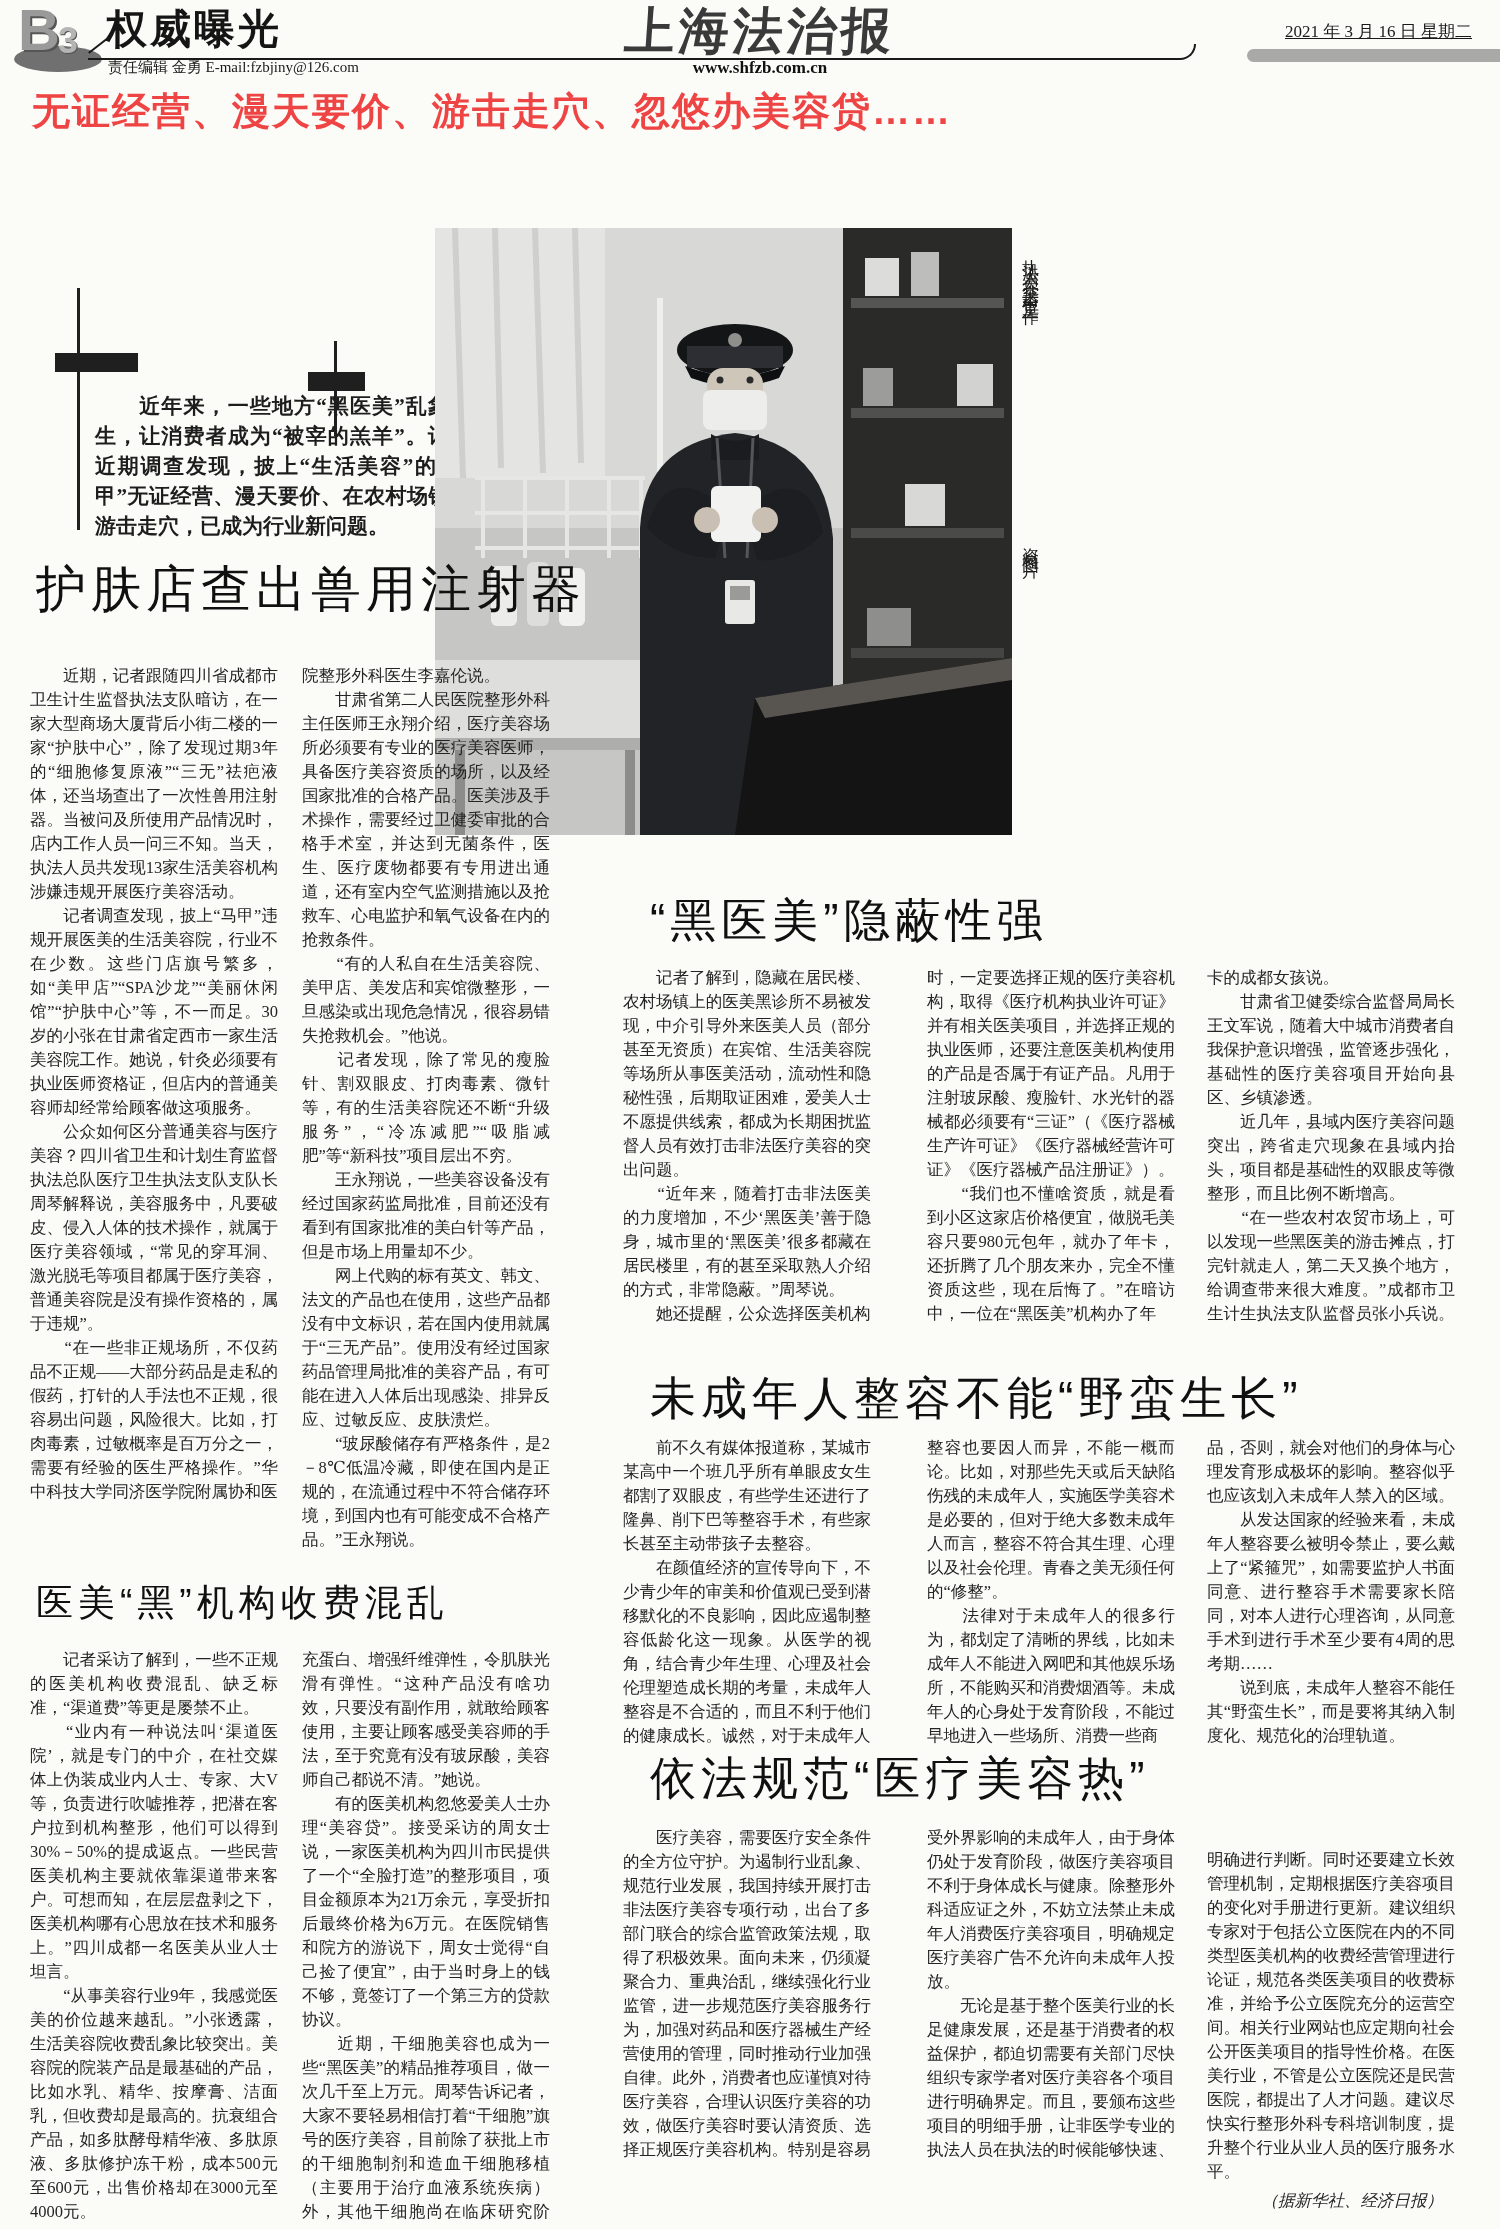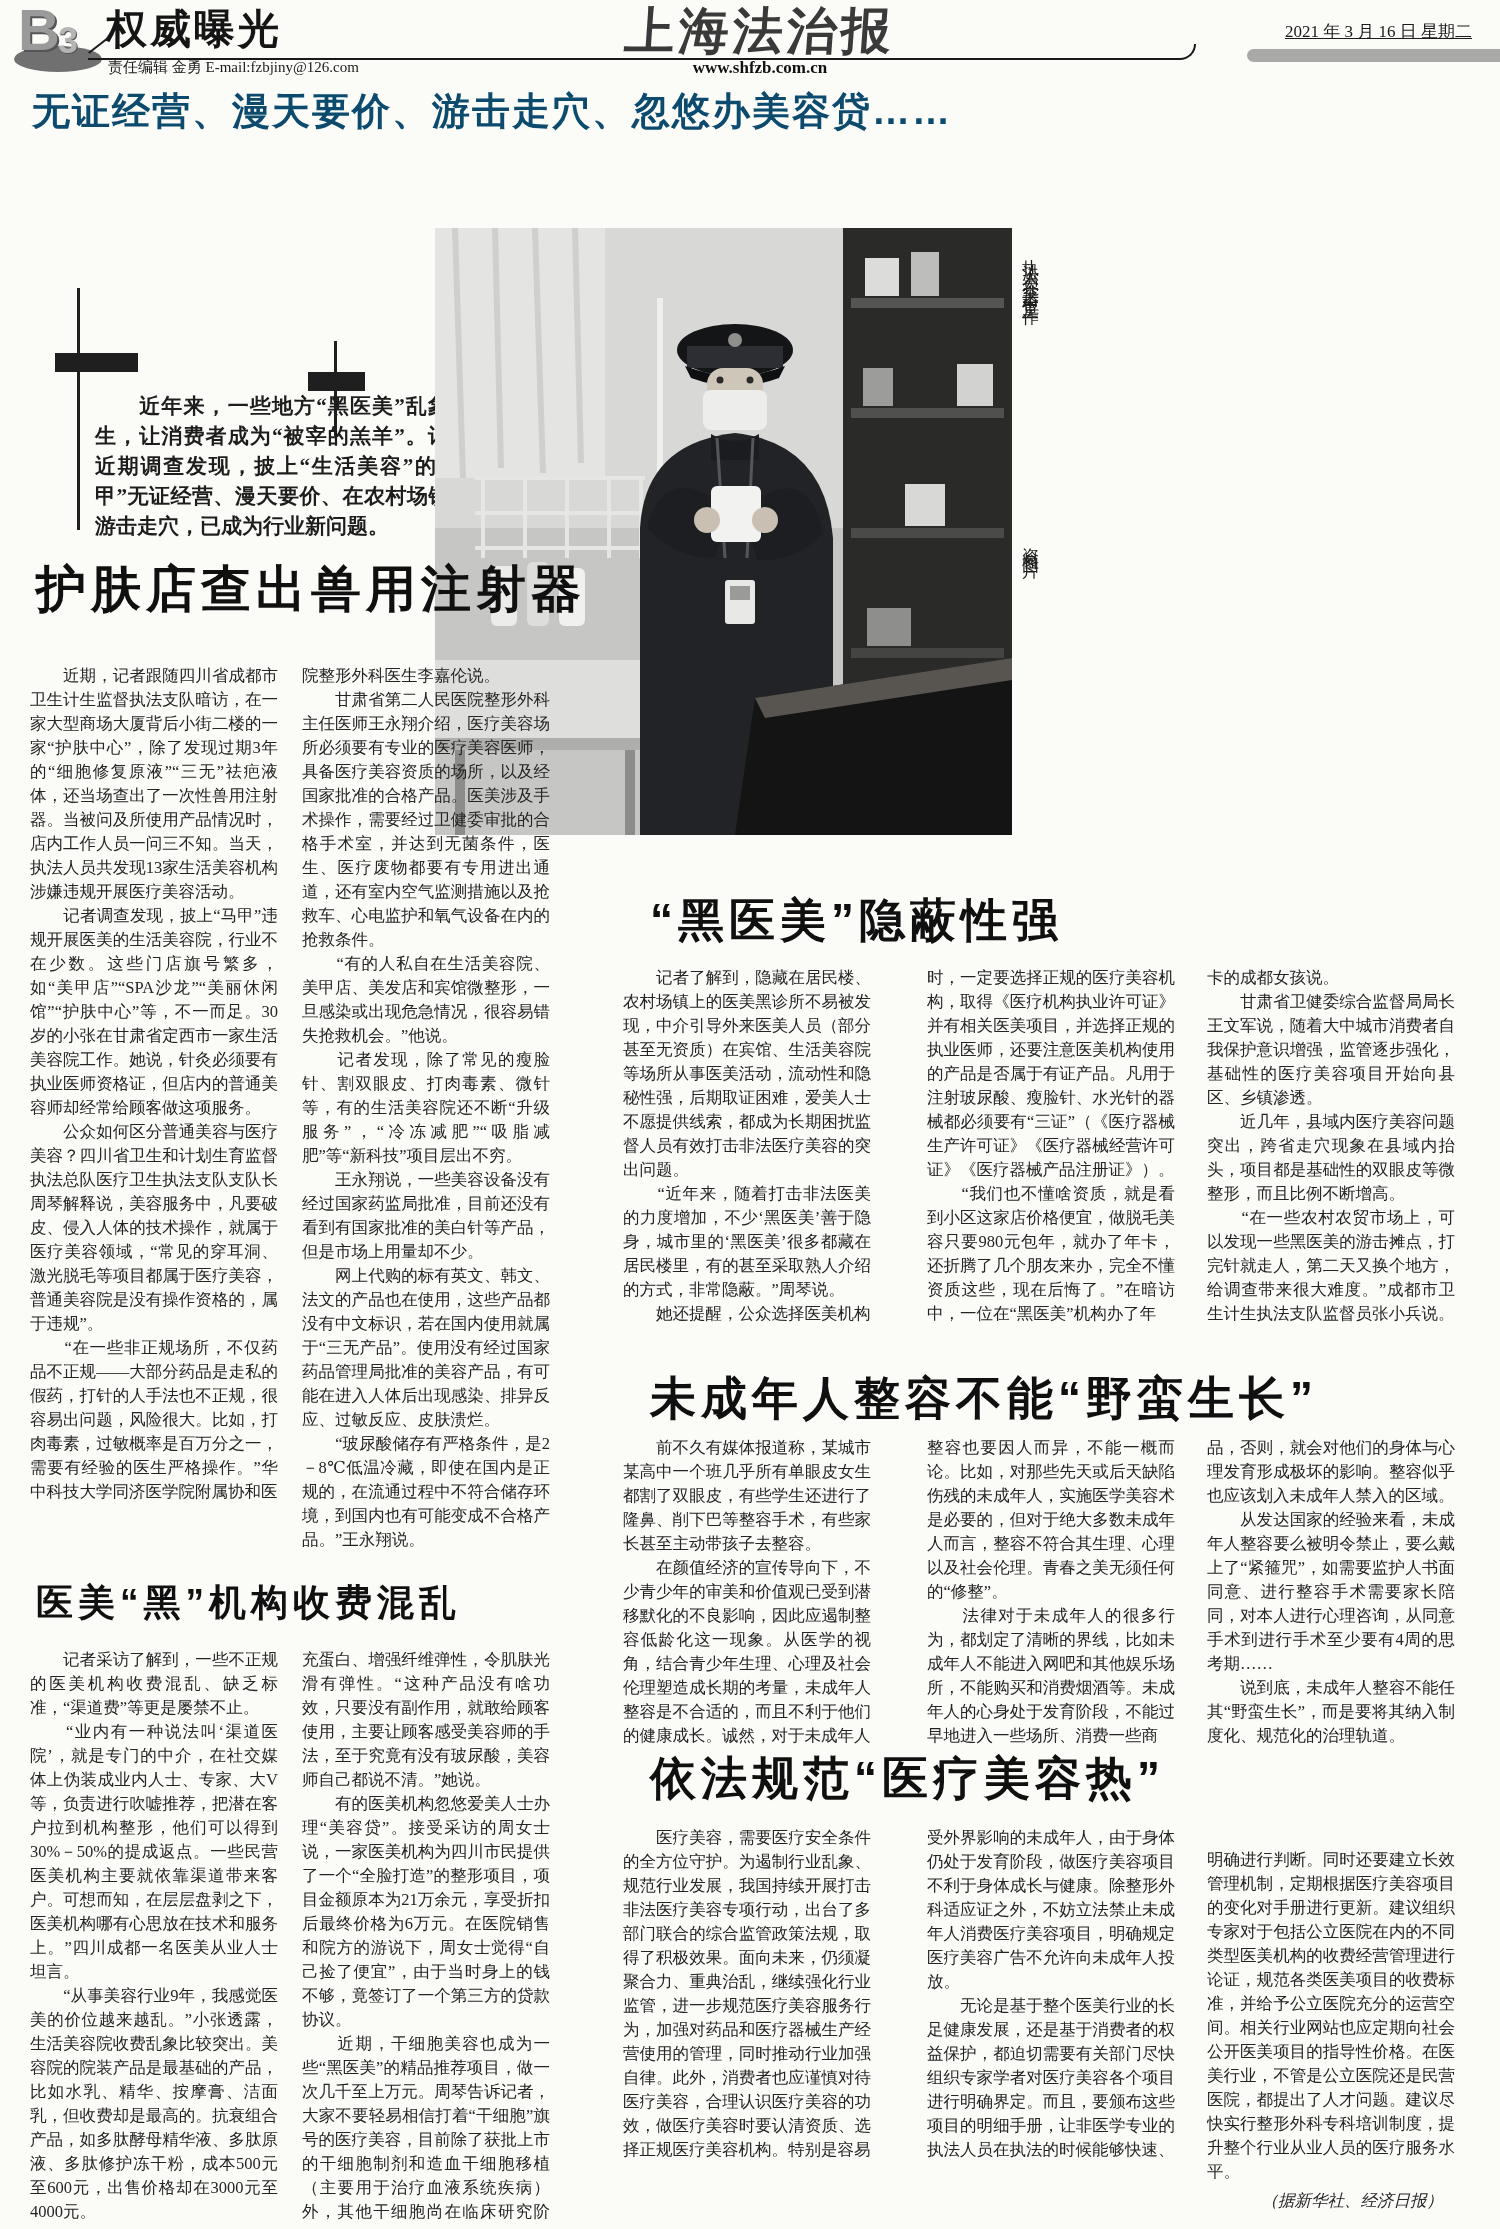--- a/index.html
+++ b/index.html
@@ -18,39 +18,39 @@
   .slash{position:absolute;left:86px;top:44px;width:26px;height:2px;background:#1a1a1a;transform:rotate(-38deg);}
   .masthead{position:absolute;left:520px;top:-2px;width:480px;text-align:center;font-weight:900;
          font-size:50px;letter-spacing:4px;color:#3a3a3a;transform:skewX(-4deg);}
   .website{position:absolute;left:520px;top:58px;width:480px;text-align:center;font-weight:bold;font-size:17px;color:#111;}
   .date{position:absolute;right:28px;top:20px;width:300px;text-align:right;font-size:17px;color:#1a1a1a;text-decoration:underline;}
   .hdr-rule{position:absolute;left:88px;top:44px;width:1106px;height:14px;
          border-bottom:2.5px solid #1a1a1a;border-right:2.5px solid #1a1a1a;border-bottom-right-radius:16px;}
   .hdr-graybar{position:absolute;left:1247px;top:49px;width:253px;height:13px;background:#a9a9a7;border-radius:7px 0 0 7px;}
   
   .kicker{position:absolute;left:32px;top:86px;font-family:"Liberation Sans",sans-serif;font-weight:900;
-         font-size:38px;letter-spacing:2px;color:#0c4a6e;white-space:nowrap;}
+         font-size:38px;letter-spacing:2px;color:#ef4444;white-space:nowrap;}
   .headline{position:absolute;left:30px;top:128px;margin:0;font-family:"Liberation Sans",sans-serif;font-weight:900;
          font-size:86px;line-height:1.05;letter-spacing:8px;color:#1b1b1b;white-space:nowrap;}
   .lead{position:absolute;left:95px;top:391px;width:376px;font-weight:bold;font-size:21px;line-height:30px;
          text-align:justify;white-space:pre-line;color:#1d1d1d;}
   .dec{position:absolute;background:#1f1f1f;}
   .dec-v1{left:77px;top:288px;width:3px;height:242px;}
   .dec-b1{left:55px;top:353px;width:83px;height:19px;}
   .dec-v2{left:334px;top:341px;width:3px;height:95px;}
   .dec-b2{left:308px;top:372px;width:57px;height:19px;}
   .dec-b3{left:446px;top:528px;width:29px;height:18px;}
   
   .photo{position:absolute;left:435px;top:228px;width:577px;height:607px;background:#c9c9c7;overflow:hidden;}
   .vcap{position:absolute;writing-mode:vertical-rl;font-family:"Liberation Sans",sans-serif;
         font-size:17px;letter-spacing:5px;color:#1c1c1c;}
   .vcap1{left:1019px;top:246px;height:290px;}
   .vcap2{left:1019px;top:534px;height:120px;}
   
-  .sec-title{position:absolute;margin:0;font-family:"Liberation Sans",sans-serif;font-weight:700;
+  .sec-title{position:absolute;margin:0;font-family:"Liberation Sans",sans-serif;font-weight:400;
         color:#101010;letter-spacing:5px;white-space:nowrap;}
   .t1{left:36px;top:556px;font-size:50px;}
   .t2{left:36px;top:1578px;font-size:37px;}
   .t3{left:650px;top:890px;font-size:46px;}
   .t4{left:650px;top:1368px;font-size:46px;}
   .t5{left:650px;top:1748px;font-size:46px;}
   
   .colbox{position:absolute;width:248px;font-size:16.5px;line-height:24px;text-align:justify;
         white-space:pre-line;overflow:hidden;color:#242424;}
   .s1c1{left:30px;top:664px;height:896px;}

